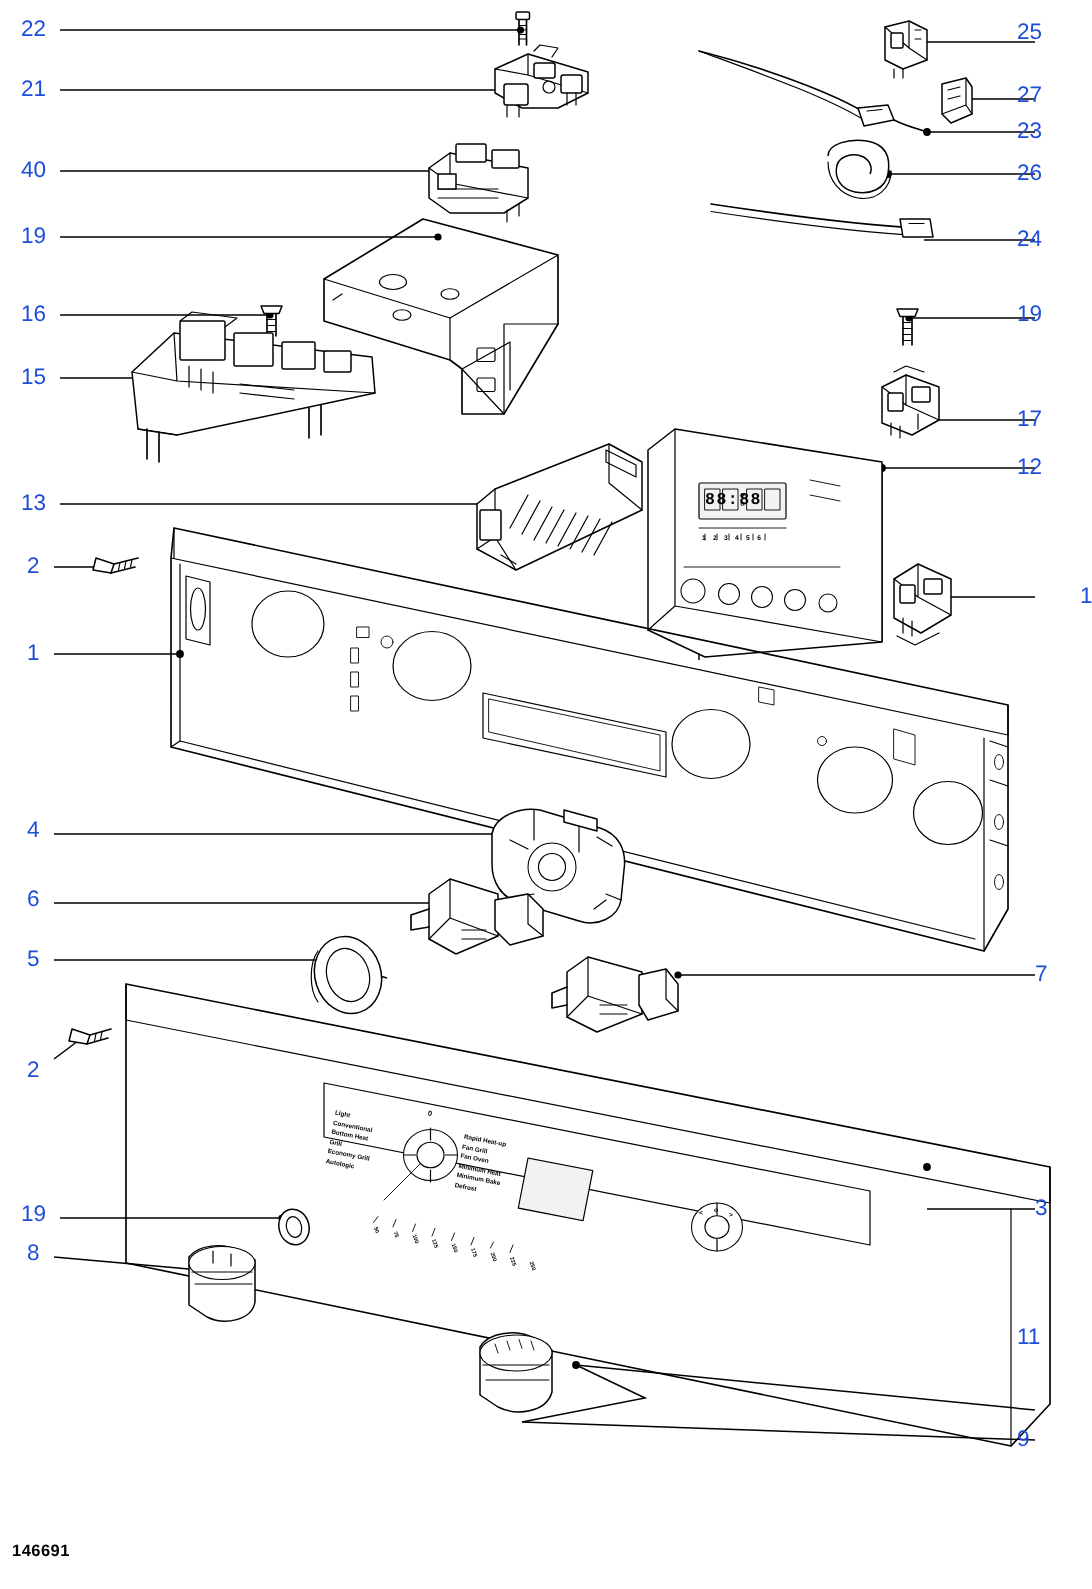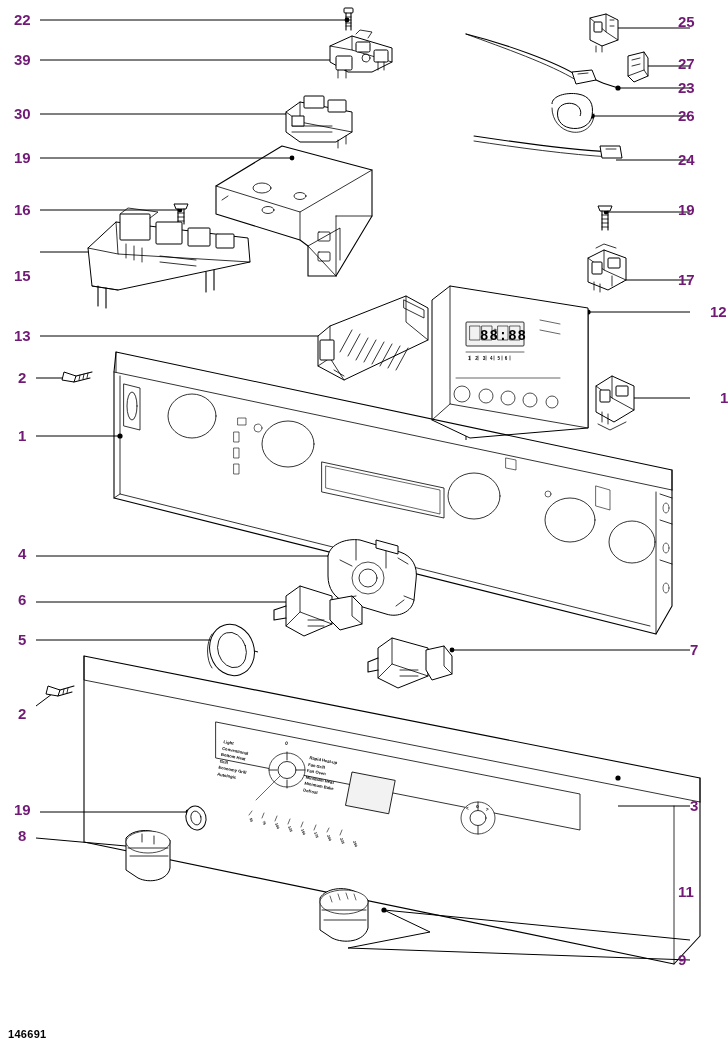--- a/index.html
+++ b/index.html
@@ -30,24 +30,24 @@
   .calthinner { fill: none; stroke: #000; stroke-width: 0.6; stroke-linejoin: round; stroke-linecap: round; }
   .leader { fill: none; stroke: #000; stroke-width: 1.0; }
   .dotfill { fill: #000; stroke: none; }
   .fillw { fill: #ffffff; stroke: #000; stroke-width: 1.0; stroke-linejoin: round; }
   .fillwt { fill: #ffffff; stroke: #000; stroke-width: 0.7; stroke-linejoin: round; }
   .fillgrey { fill: #f2f2f2; stroke: #000; stroke-width: 0.8; stroke-linejoin: round; }
 
   .callout {
     position: absolute;
     font-size: 15px;
-    font-weight: bold;
+    font-weight: normal;
     line-height: 15px;
     letter-spacing: 0px;
-    color: #701a75;
+    color: #1d4ed8;
     white-space: nowrap;
   }
   .callout.r { text-align: right; }
   .partno {
     position: absolute;
     left: 8px;
     top: 1028px;
     font-size: 11px;
     font-weight: bold;
     letter-spacing: 0.3px;
@@ -454,45 +454,45 @@
   <div class="dial-scale" style="left:300px; top:830px; transform:rotate(70deg);">150</div>
   <div class="dial-scale" style="left:313px; top:833px; transform:rotate(70deg);">175</div>
   <div class="dial-scale" style="left:326px; top:836px; transform:rotate(70deg);">200</div>
   <div class="dial-scale" style="left:339px; top:839px; transform:rotate(70deg);">225</div>
   <div class="dial-scale" style="left:352px; top:842px; transform:rotate(70deg);">250</div>
 
   <div class="dial-scale" style="left:466px; top:806px; font-size:4.5px;">&lt;</div>
   <div class="dial-scale" style="left:476px; top:804px; font-size:4.5px;">o</div>
   <div class="dial-scale" style="left:486px; top:807px; font-size:4.5px;">&gt;</div>
 
-  <div class="dial-scale" style="left:470px; top:328px; font-size:14px; font-family:'Liberation Mono', monospace; letter-spacing:1px;padding-left:10px;">88:88</div>
+  <div class="dial-scale" style="left:470px; top:328px; font-size:11px; font-family:'Liberation Mono', monospace; letter-spacing:1px;">88:88</div>
   <div class="dial-scale" style="left:468px; top:356px; font-size:4.5px; letter-spacing:1.8px;">1 2 3 4 5 6</div>
 
   <div class="callout" style="left:14px; top:12px;">22</div>
-  <div class="callout" style="left:14px; top:52px;">39</div>
-  <div class="callout" style="left:14px; top:106px;">30</div>
+  <div class="callout" style="left:14px; top:52px;">21</div>
+  <div class="callout" style="left:14px; top:106px;">40</div>
   <div class="callout" style="left:14px; top:150px;">19</div>
   <div class="callout" style="left:14px; top:202px;">16</div>
-  <div class="callout" style="left:14px; top:244px;margin-top:24px;">15</div>
+  <div class="callout" style="left:14px; top:244px;">15</div>
   <div class="callout" style="left:14px; top:328px;">13</div>
   <div class="callout" style="left:18px; top:370px;">2</div>
   <div class="callout" style="left:18px; top:428px;">1</div>
   <div class="callout" style="left:18px; top:546px;">4</div>
   <div class="callout" style="left:18px; top:592px;">6</div>
   <div class="callout" style="left:18px; top:632px;">5</div>
   <div class="callout" style="left:18px; top:706px;">2</div>
   <div class="callout" style="left:14px; top:802px;">19</div>
   <div class="callout" style="left:18px; top:828px;">8</div>
 
   <div class="callout r" style="left:678px; top:952px;">9</div>
   <div class="callout r" style="left:678px; top:884px;">11</div>
   <div class="callout r" style="left:690px; top:798px;">3</div>
   <div class="callout r" style="left:690px; top:642px;">7</div>
   <div class="callout r" style="left:678px; top:390px;margin-left:42px;">14</div>
-  <div class="callout r" style="left:678px; top:304px;margin-left:32px;">12</div>
+  <div class="callout r" style="left:678px; top:304px;">12</div>
   <div class="callout r" style="left:678px; top:272px;">17</div>
   <div class="callout r" style="left:678px; top:202px;">19</div>
   <div class="callout r" style="left:678px; top:152px;">24</div>
   <div class="callout r" style="left:678px; top:108px;text-align:right;">26</div>
   <div class="callout r" style="left:678px; top:80px;">23</div>
   <div class="callout r" style="left:678px; top:56px;">27</div>
   <div class="callout r" style="left:678px; top:14px;">25</div>
 
   <div class="partno">146691</div>
 

